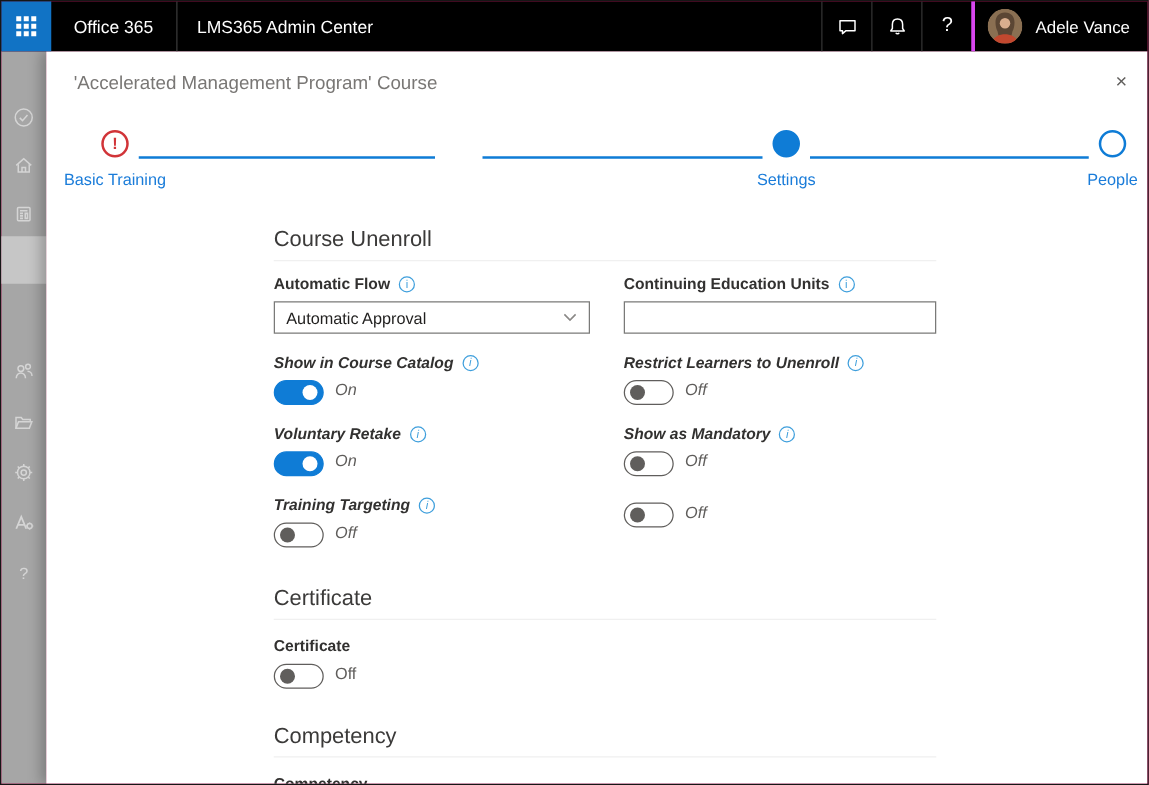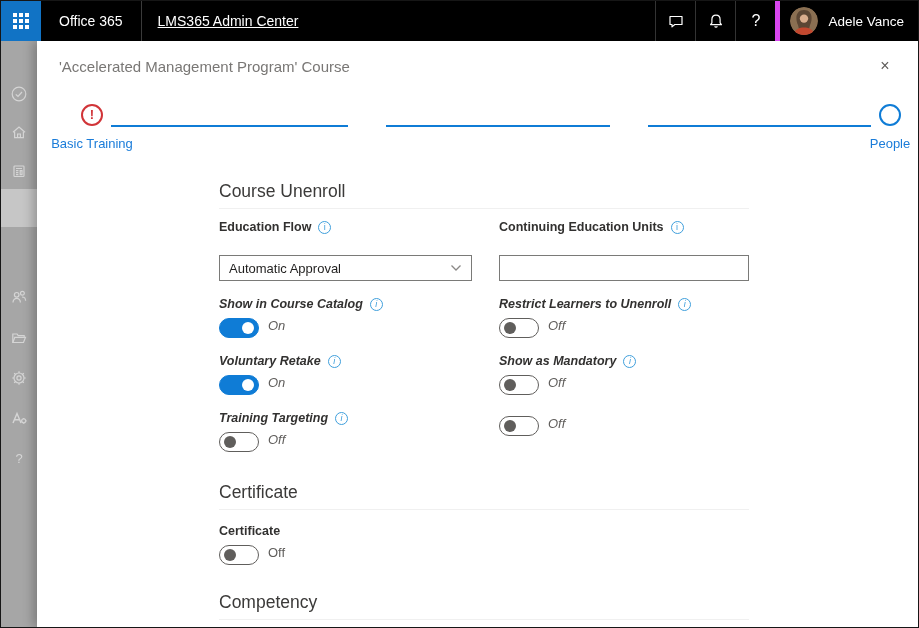--- a/index.html
+++ b/index.html
@@ -10,42 +10,42 @@
 
   
   .topbar{ position:absolute; left:0; top:0; width:100%; height:40px; background:#000;
            display:flex; align-items:stretch; color:#fff; z-index:5; }
   .waffle{ width:40px; height:40px; background:#1173c5; display:flex; align-items:center;
            justify-content:center; cursor:pointer; }
   .waffle-grid{ display:grid; grid-template-columns:repeat(3,4px); grid-template-rows:repeat(3,4px); gap:2px; }
   .waffle-grid i{ background:#fff; display:block; }
   .brand{ display:flex; align-items:center; padding:0 18px 0 18px; font-size:14px; cursor:pointer; }
   .tb-sep{ width:1px; background:#3a3a3a; }
-  .app-title{ display:flex; align-items:center; padding:0 16px; font-size:14px;text-decoration:underline; }
+  .app-title{ display:flex; align-items:center; padding:0 16px; font-size:14px; }
   .tb-spacer{ flex:1; }
   .tb-cell{ width:40px; display:flex; align-items:center; justify-content:center;
             border-left:1px solid #333; cursor:pointer; }
   .tb-cell svg{ display:block; }
   .help-glyph{ font-size:16px; color:#fff; }
   .account{ display:flex; align-items:center; gap:10px; padding:0 14px 0 10px;
-            border-left:5px solid #d946ef; cursor:pointer; }
+            border-left:3px solid #d946ef; cursor:pointer; }
   .avatar{ width:28px; height:28px; border-radius:50%; overflow:hidden; flex:0 0 auto; }
   .account-name{ font-size:13.5px; white-space:nowrap; }
 
   
   .rail{ position:absolute; left:0; top:40px; width:36px; bottom:0; background:#a6a6a6; }
   .rail-item{ position:absolute; left:9px; width:18px; height:18px; opacity:.95; }
   .rail-selected{ position:absolute; left:0; width:36px; top:148px; height:38px; background:#c6c6c6; }
   .rail svg{ stroke:#d8d8d8; fill:none; stroke-width:1.2; }
   .rail-help{ color:#d8d8d8; font-size:13px; text-align:center; width:18px; }
 
   
   .modal{ position:absolute; left:36px; top:40px; right:0; bottom:0; background:#fff;
           box-shadow:-4px 0 10px rgba(0,0,0,.25); }
-  .modal-head{ height:50px; display:flex; align-items:center; padding:0 18px 0 22px; }
+  .modal-head{ height:50px; display:flex; align-items:center; padding:0 6px 0 22px; }
   .modal-title{ flex:1; font-size:15px; color:#797775; }
   .close-btn{ width:30px; height:30px; border:none; background:transparent; color:#605e5c;
               font-size:16px; line-height:30px; cursor:pointer; font-family:inherit; }
 
   
   .stepper{ position:relative; height:90px; }
   .step-line{ position:absolute; top:34px; height:2px; background:#0f7cd6; }
   .line-1{ left:74px;  width:237px; }
   .line-2{ left:349px; width:224px; }
   .line-3{ left:611px; width:223px; }
@@ -62,21 +62,21 @@
   .content{ margin-left:182px; width:530px; }
   .section-h{ font-size:17.5px; font-weight:400; color:#3b3a39; padding-bottom:6px;
               border-bottom:1px solid #f0f0f0; }
   .two-col{ display:grid; grid-template-columns:253px 250px; column-gap:27px; }
   .fields-row{ margin-top:10px; }
   .f-label{ display:flex; align-items:center; font-size:12.5px; font-weight:600;
             color:#323130; height:16px; }
   .info-icon{ display:inline-flex; width:13px; height:13px; border:1px solid #3f9fdc;
               border-radius:50%; color:#3f9fdc; font-size:9px; font-weight:400;
               align-items:center; justify-content:center; margin-left:7px; cursor:pointer; }
-  .f-control{ margin-top:20px; }
+  .f-control{ margin-top:6px; }
   .dropdown{ height:26px; border:1px solid #7a7a78; display:flex; align-items:center;
              justify-content:space-between; padding:0 9px; font-size:13px; color:#201f1e;
              cursor:pointer; background:#fff; }
   .text-input{ width:100%; height:26px; border:1px solid #7a7a78; padding:0 8px;
                font-size:13px; font-family:inherit; color:#201f1e; }
   .toggle-pair{ margin-top:15px;font-style:italic; }
   .pill-row{ margin-top:6px; display:flex; align-items:flex-start; }
   .pill{ width:40px; height:20px; border-radius:10px; border:1px solid #605e5c;
          position:relative; background:#fff; cursor:pointer; flex:0 0 auto; }
   .knob{ position:absolute; top:3px; left:4px; width:12px; height:12px; border-radius:50%;
@@ -185,34 +185,38 @@
 
     <div class="stepper">
       <div class="step-line line-1"></div>
       <div class="step-line line-2"></div>
       <div class="step-line line-3"></div>
 
       <div class="step error" style="left:55px">
         <div class="step-circle">!</div>
         <div class="step-label">Basic Training</div>
       </div>
+      <div class="step current" style="left:592px">
+        <div class="step-circle"></div>
+        <div class="step-label">Settings</div>
+      </div>
       <div class="step upcoming" style="left:853px">
         <div class="step-circle"></div>
         <div class="step-label">People</div>
       </div>
     </div>
 
     <div class="content">
 
       <h2 class="section-h">Course Unenroll</h2>
 
       <div class="two-col fields-row">
         <div>
           <div class="f-label">
-            <span>Education Flow</span>
+            <span>Automatic Flow</span>
             <span class="info-icon">i</span>
           </div>
           <div class="f-control">
             <div class="dropdown">
               <span>Automatic Approval</span>
               <svg width="12" height="8" viewBox="0 0 12 8">
                 <path d="M1.5 1.5 L6 6 L10.5 1.5" fill="none" stroke="#8a8886" stroke-width="1.3"></path>
               </svg>
             </div>
           </div>

